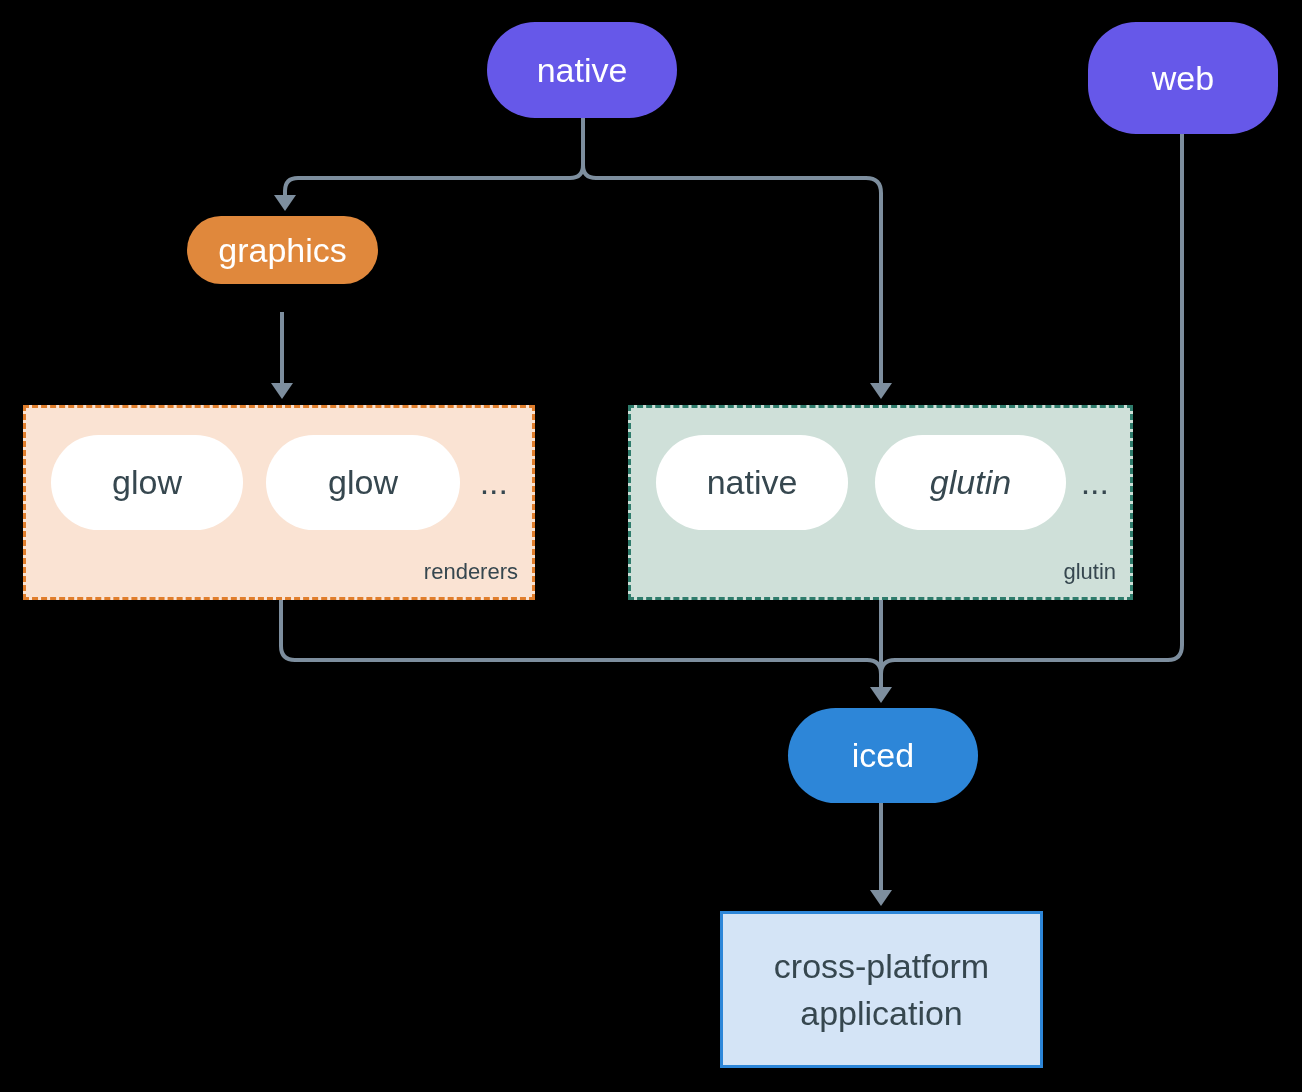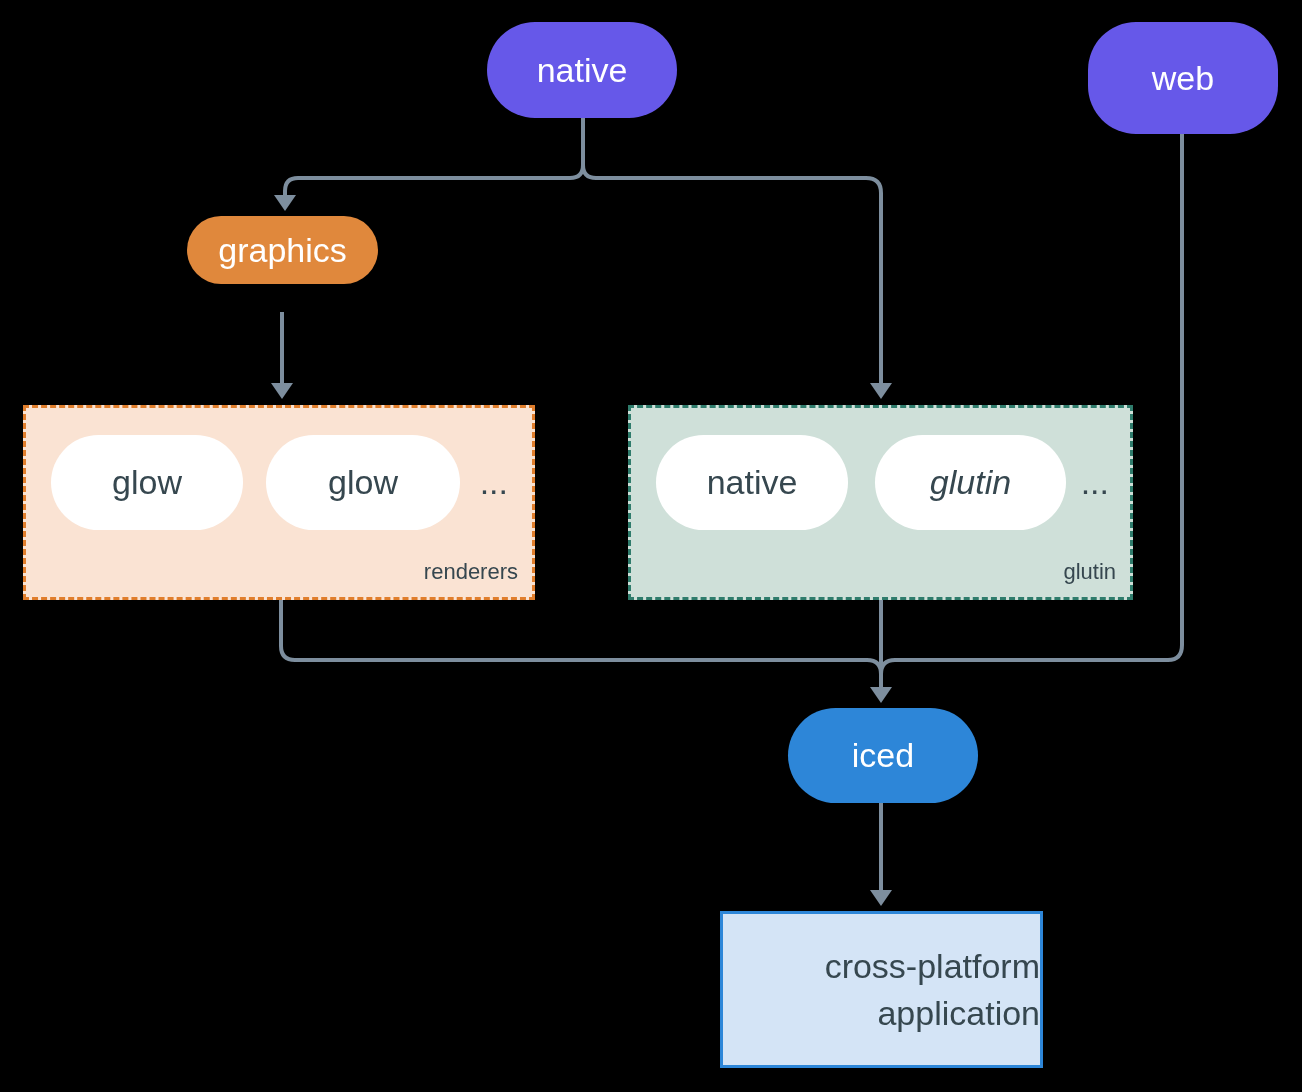--- a/index.html
+++ b/index.html
@@ -35,21 +35,21 @@
     position:absolute;top:27px;height:95px;display:flex;align-items:center;
     font-size:34px;color:var(--ink);
   }
   .group .group-label{
     position:absolute;right:14px;bottom:12px;font-size:22px;color:var(--ink);
   }
   .app-box{
     position:absolute;left:720px;top:911px;width:323px;height:157px;
     box-sizing:border-box;background:var(--light-blue);
     border:3px solid var(--blue);
-    display:flex;flex-direction:column;align-items:flex-end;justify-content:center;
+    display:flex;flex-direction:column;align-items:center;justify-content:center;
     font-size:34px;line-height:47px;color:var(--ink);text-align:center;
   }
   
   .node-native{left:487px;top:22px;width:190px;height:96px;}
   .node-web{left:1088px;top:22px;width:190px;height:112px;}
   .node-graphics{left:187px;top:216px;width:191px;height:68px;}
   .node-iced{left:788px;top:708px;width:190px;height:95px;}
   .group.renderers{left:23px;top:405px;width:512px;height:195px;}
   .group.shells{left:628px;top:405px;width:505px;height:195px;}
   .item-0{left:25px;top:27px;width:192px;height:95px;}

